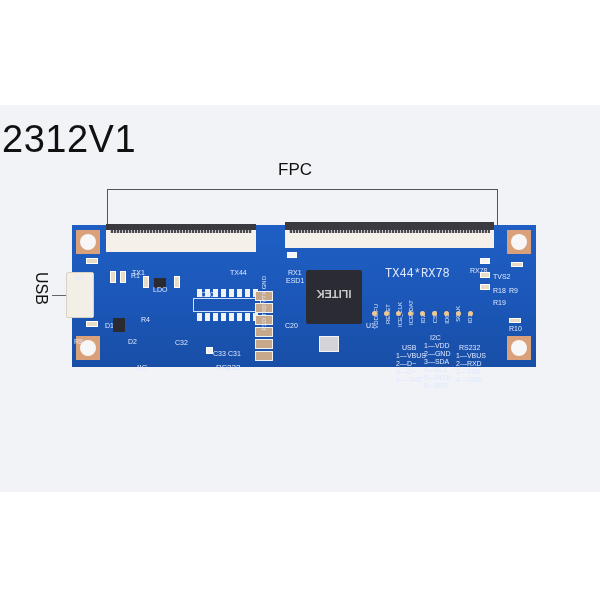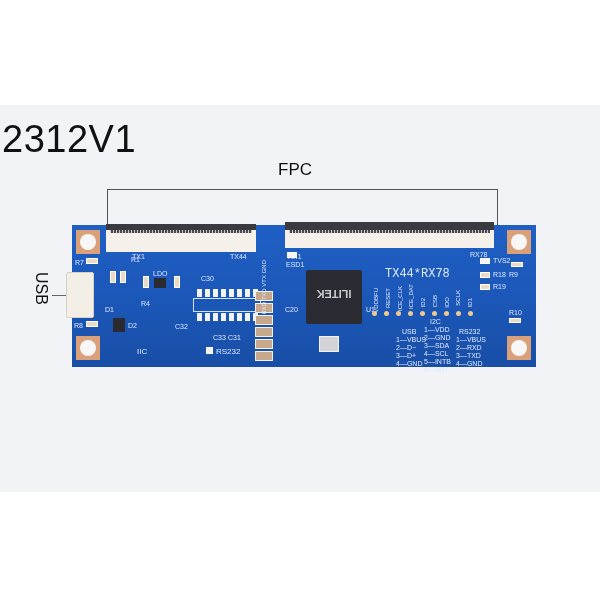--- a/index.html
+++ b/index.html
@@ -24,21 +24,21 @@
   .conn2 { position:absolute; left:285px; top:222px; width:209px; height:26px;
            background:#f5f1ea; border-top:8px solid #3a3a40; box-sizing:border-box; }
   .conn1::after, .conn2::after { content:""; position:absolute; left:4px; right:4px; top:0; height:3px;
            background:repeating-linear-gradient(90deg,#c8c8c8 0 1px,#4a4a50 1px 3px); }
   .usbconn { position:absolute; left:66px; top:272px; width:26px; height:44px; background:#f3efe6;
              border:1px solid #d8d2c4; border-radius:2px; }
   .chip { position:absolute; left:306px; top:270px; width:56px; height:54px; background:#2b2c33;
           border-radius:2px; }
   .chip-label { position:absolute; left:0; top:18px; width:56px; text-align:center; color:#ccc;
                 font-size:11px; font-weight:bold; transform:rotate(180deg); }
-  .silk { position:absolute; color:#dfe8ff; font-size:7px; line-height:8px; white-space:nowrap; }
+  .silk { position:absolute; color:#dfe8ff; font-size:7px; line-height:8px; white-space:nowrap;margin-top:16px; }
   .silk-big { position:absolute; color:#dfe8ff; font-size:12px; white-space:nowrap; }
   .smd { position:absolute; background:#e9dcc7; border:1px solid #fff; box-sizing:border-box; }
   .smd-dark { position:absolute; background:#2a2a30; }
   .pad { position:absolute; width:5px; height:5px; border-radius:50%; background:#f0c890; }
   .rowpins { position:absolute; height:8px; display:flex; gap:3px; }
   .rowpins span { width:5px; height:8px; background:#f2f2f2; display:block; }
   .caps { position:absolute; left:255px; top:291px; width:18px; }
   .caps span { display:block; width:16px; height:8px; background:#c7a88a; margin-bottom:2px; border:1px solid #f0f0f0; }
   .crystal { position:absolute; left:319px; top:336px; width:18px; height:14px; background:#d3d3d8; border:1px solid #f3f3f3; }
   .vert { writing-mode:vertical-rl; transform:rotate(180deg); }

